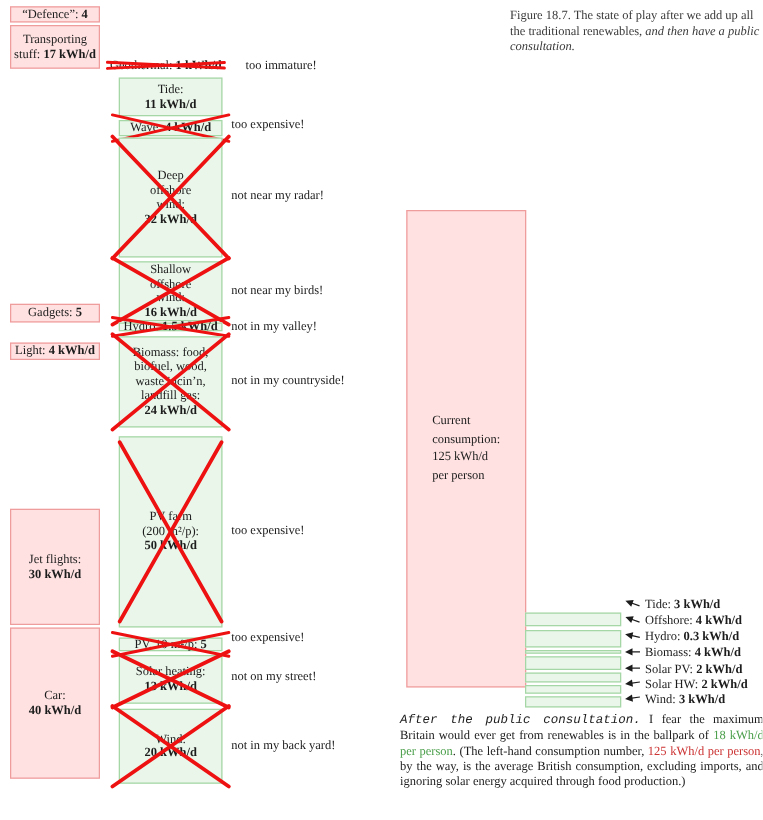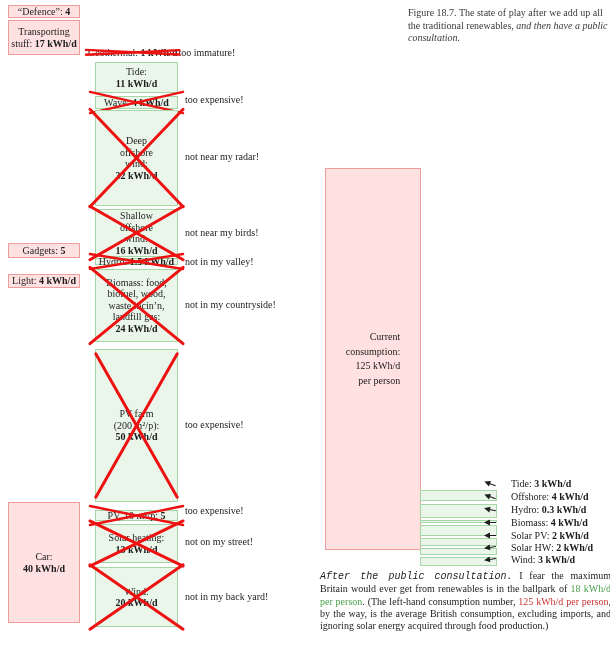--- a/index.html
+++ b/index.html
@@ -16,26 +16,26 @@
   .txt b{font-weight:bold;}
   .cross{position:absolute;left:-8px;top:-6px;width:calc(100% + 16px);height:calc(100% + 12px);
     overflow:visible;pointer-events:none;}
   .cross line{stroke:#ee1111;stroke-width:3;vector-effect:non-scaling-stroke;stroke-linecap:round;}
   .thin .cross line{stroke-width:2.4;}
   .obj{position:absolute;left:185px;white-space:nowrap;}
   .geo{position:absolute;left:88px;top:47px;white-space:nowrap;}
   .xwrap{position:relative;display:inline-block;}
   .strike{position:absolute;left:-3px;top:0;width:calc(100% + 6px);height:100%;overflow:visible;pointer-events:none;}
   .strike line{stroke:#ee1111;stroke-width:2.4;vector-effect:non-scaling-stroke;stroke-linecap:round;}
-  .geo .obj-inline{margin-left:1px;}
+  .geo .obj-inline{margin-left:19px;}
   .bigpink{position:absolute;left:325px;top:168px;width:96px;height:382px;background:#ffe1e1;
     border:1px solid #ef9c9c;box-sizing:border-box;display:flex;align-items:center;justify-content:center;
-    text-align:right;line-height:14.5px;}
+    text-align:left;line-height:14.5px;}
   .rbox{position:absolute;left:420px;width:77px;background:#eaf6ea;border:1px solid #a5d6a5;box-sizing:border-box;}
-  .rlabel{position:absolute;left:482px;white-space:nowrap;display:flex;align-items:center;gap:14px;}
+  .rlabel{position:absolute;left:498px;white-space:nowrap;display:flex;align-items:flex-start;gap:3px;}
   .rlabel b{font-weight:bold;}
   .arr{display:inline-block;width:15px;height:9px;line-height:0;}
   .arr svg{display:block;}
   .arr path{stroke:#1c1c1c;stroke-width:1;fill:none;}
   .arr .head{fill:#1c1c1c;stroke:none;}
   .caption{position:absolute;left:408px;top:7px;width:200px;line-height:12.6px;color:#3a3a3a;}
   .caption .it{font-style:italic;}
   .footnote{position:absolute;left:320px;top:570px;width:291px;text-align:justify;line-height:12.3px;}
   .footnote .it{font-style:italic;font-family:Liberation Mono, monospace;}
   .footnote .grn{color:#4a9e4a;}
@@ -52,20 +52,24 @@
   <div class="pbox" style="top:20px;height:35px">
     <span class="txt"><span>Transporting
 stuff: </span><b>17 kWh/d</b></span>
   </div>
   <div class="pbox" style="top:243px;height:15px">
     <span class="txt"><span>Gadgets: </span><b>5</b></span>
   </div>
   <div class="pbox" style="top:274px;height:14px">
     <span class="txt"><span>Light: </span><b>4 kWh/d</b></span>
   </div>
+  <div class="pbox" style="top:407px;height:93px">
+    <span class="txt"><span>Jet flights:
+</span><b>30 kWh/d</b></span>
+  </div>
   <div class="pbox" style="top:502px;height:121px">
     <span class="txt"><span>Car:
 </span><b>40 kWh/d</b></span>
   </div>
 
   <div class="geo">
     <span class="xwrap"><span class="txt"><span>Geothermal: </span><b>1 kWh/d</b></span><svg class="strike" viewBox="0 0 100 100" preserveAspectRatio="none">
           <line x1="1" y1="26" x2="99" y2="68"></line>
           <line x1="1" y1="70" x2="99" y2="28"></line>
         </svg></span><span class="obj-inline">too immature!</span>

